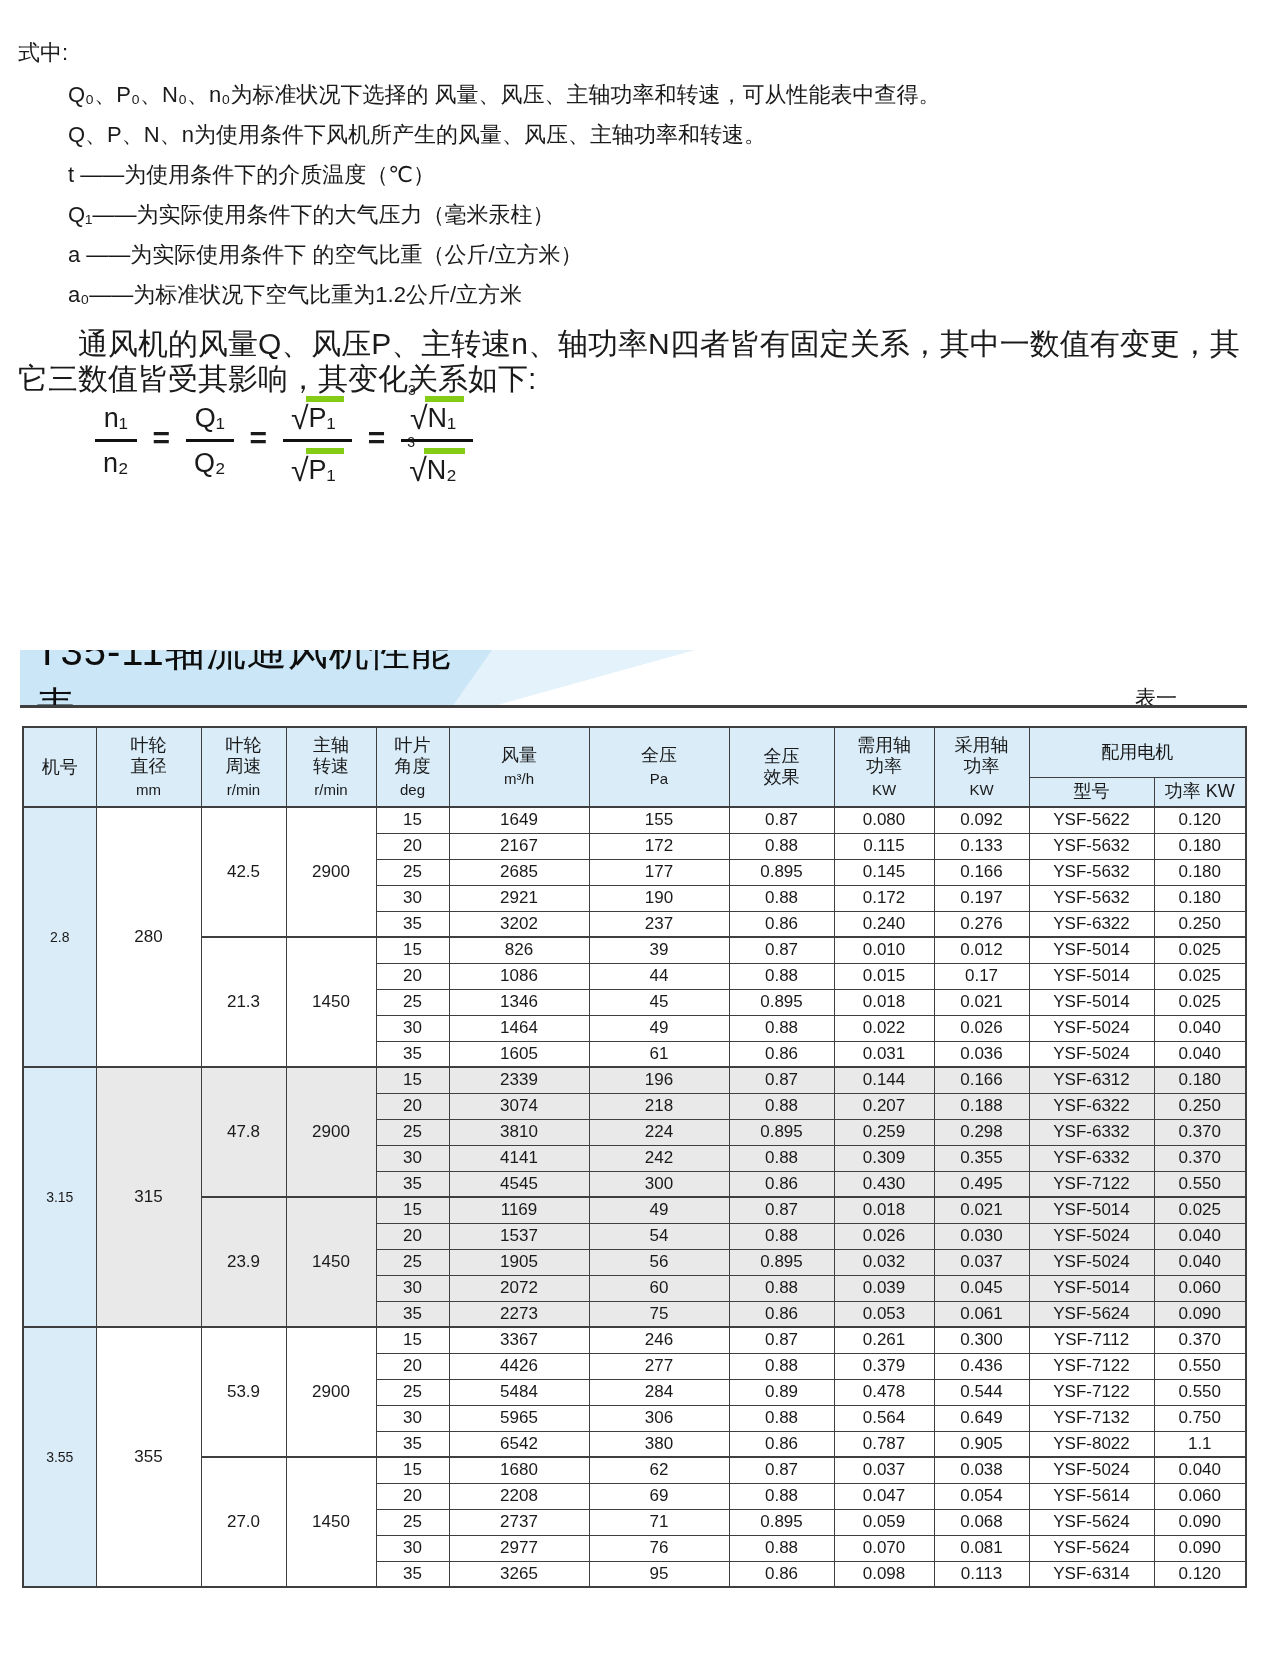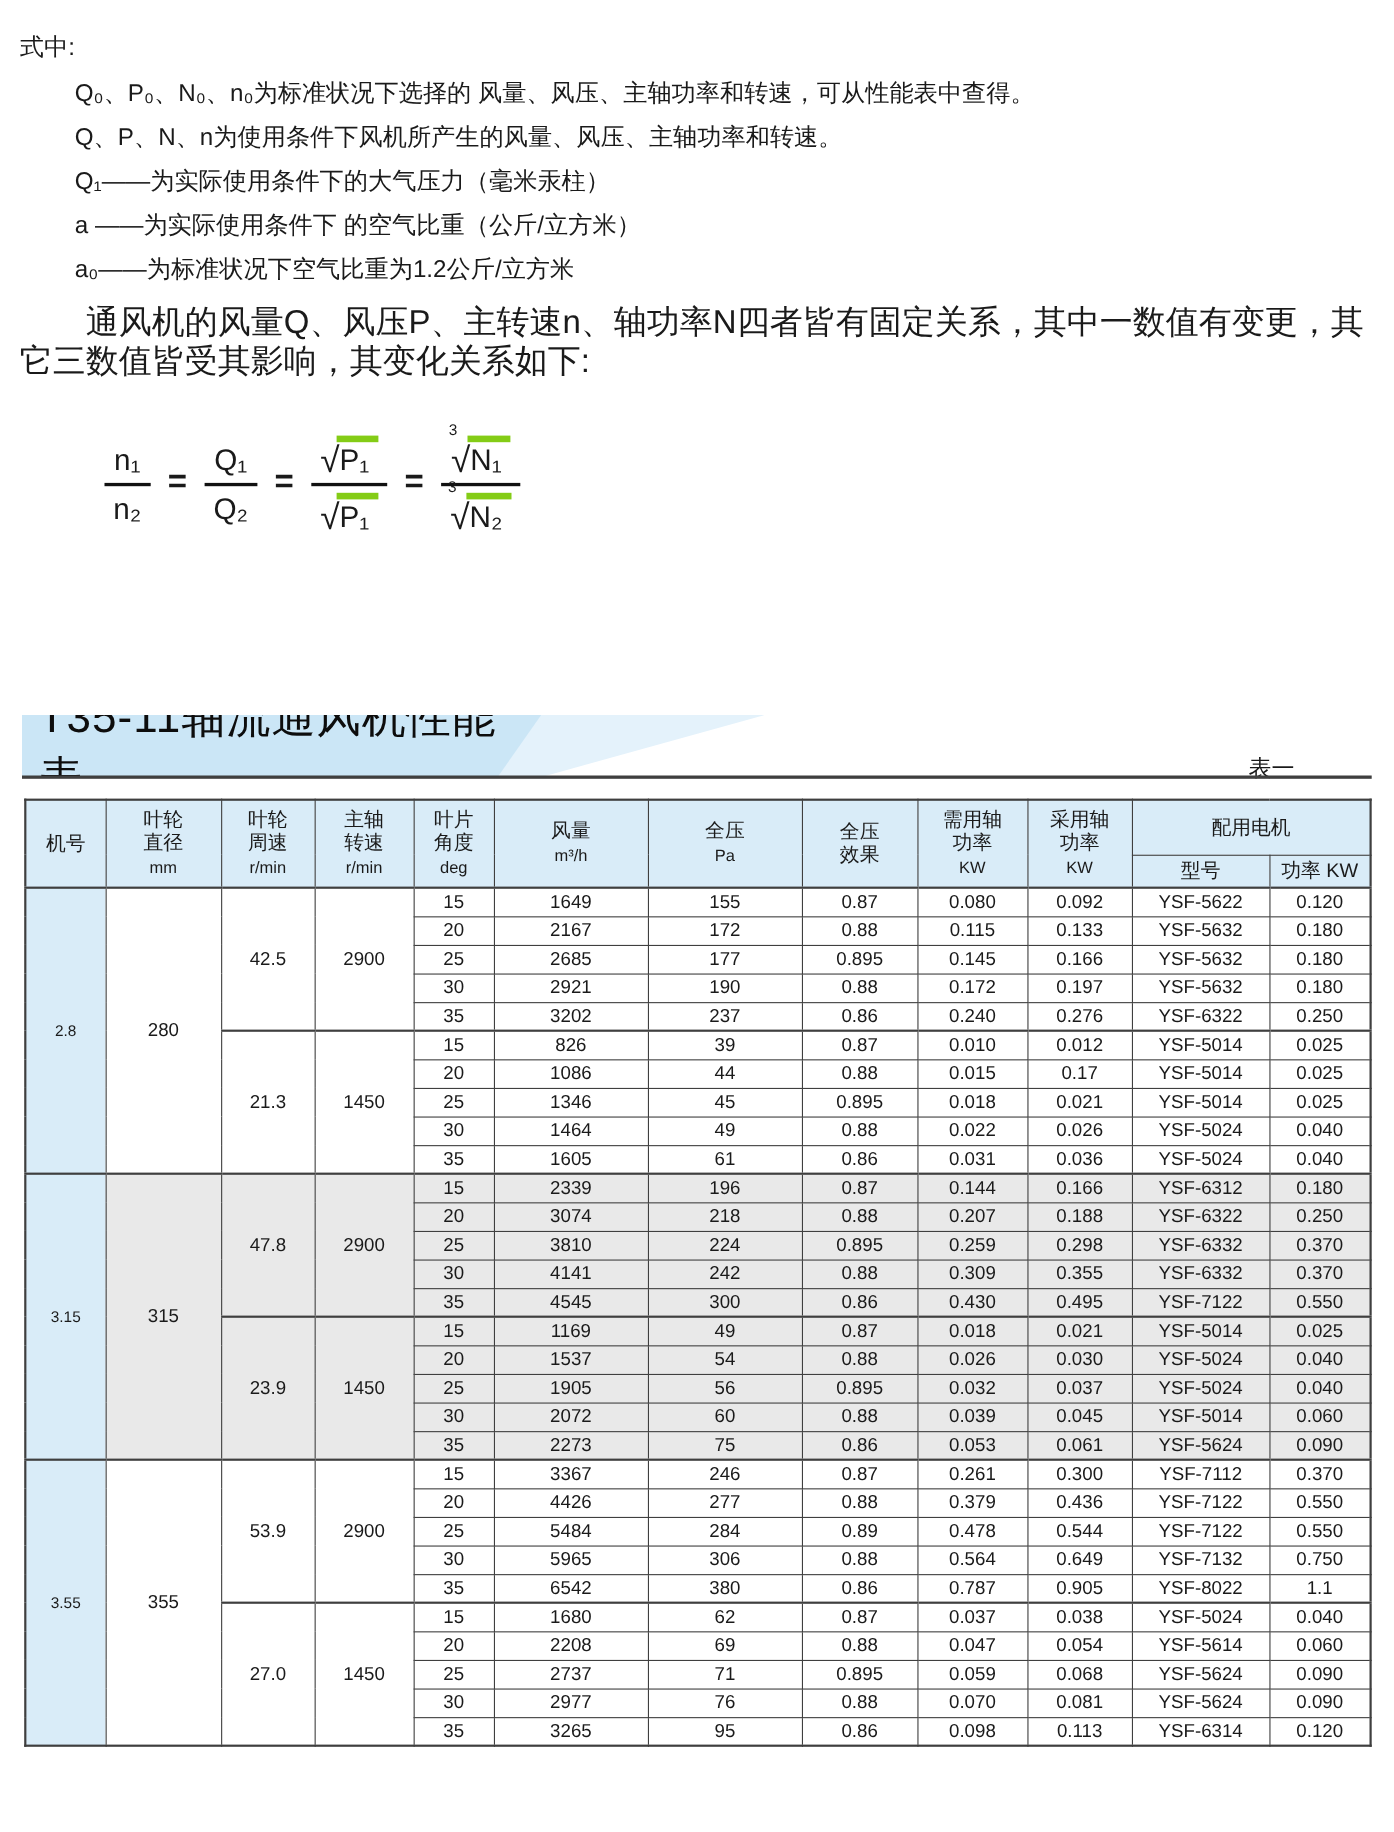--- a/index.html
+++ b/index.html
@@ -1,21 +1,21 @@
 <!DOCTYPE html>
 <html><head>
 <meta charset="utf-8">
 <style>
   * { margin:0; padding:0; box-sizing:border-box; }
   html,body { background:#ffffff; }
   body { font-family:"Liberation Sans","DejaVu Sans",sans-serif; color:#1a1a1a; }
   .page { position:relative; width:1267px; height:1665px; background:#fff; overflow:hidden; }
 
   
-  .intro { position:absolute; top:28px; left:18px; right:16px; }
+  .intro { position:absolute; top:38px; left:18px; right:16px; }
   .lead { font-size:22px; }
   .term { margin:14px 0 0 50px; font-size:22px; line-height:26px; }
   .para { margin-top:18px; font-size:30px; line-height:35px; text-indent:2em; }
 
   
   .formula { position:absolute; top:396px; left:95px; display:flex; align-items:center; gap:16px; }
   .frac { display:inline-flex; flex-direction:column; align-items:center; font-size:27px; }
   .frac .num { padding:0 8px 5px; display:inline-flex; align-items:flex-end; }
   .frac .den { border-top:3px solid #111; padding:6px 8px 0; display:inline-flex; align-items:flex-start; }
   .eq { font-size:30px; font-weight:bold; padding-bottom:6px; }
@@ -51,20 +51,21 @@
 </style>
 </head>
 <body>
 
 <div class="page">
 
   <div class="intro">
     <div class="lead">式中:</div>
     <div class="term">Q₀、P₀、N₀、n₀为标准状况下选择的 风量、风压、主轴功率和转速，可从性能表中查得。</div>
     <div class="term">Q、P、N、n为使用条件下风机所产生的风量、风压、主轴功率和转速。</div>
+    <div class="term">t ——为使用条件下的介质温度（℃）</div>
     <div class="term">Q₁——为实际使用条件下的大气压力（毫米汞柱）</div>
     <div class="term">a ——为实际使用条件下 的空气比重（公斤/立方米）</div>
     <div class="term">a₀——为标准状况下空气比重为1.2公斤/立方米</div>
     <div class="para">通风机的风量Q、风压P、主转速n、轴功率N四者皆有固定关系，其中一数值有变更，其它三数值皆受其影响，其变化关系如下:</div>
   </div>
 
   <div class="formula">
     <span class="frac">
       <span class="num">n₁</span>
       <span class="den">n₂</span>

